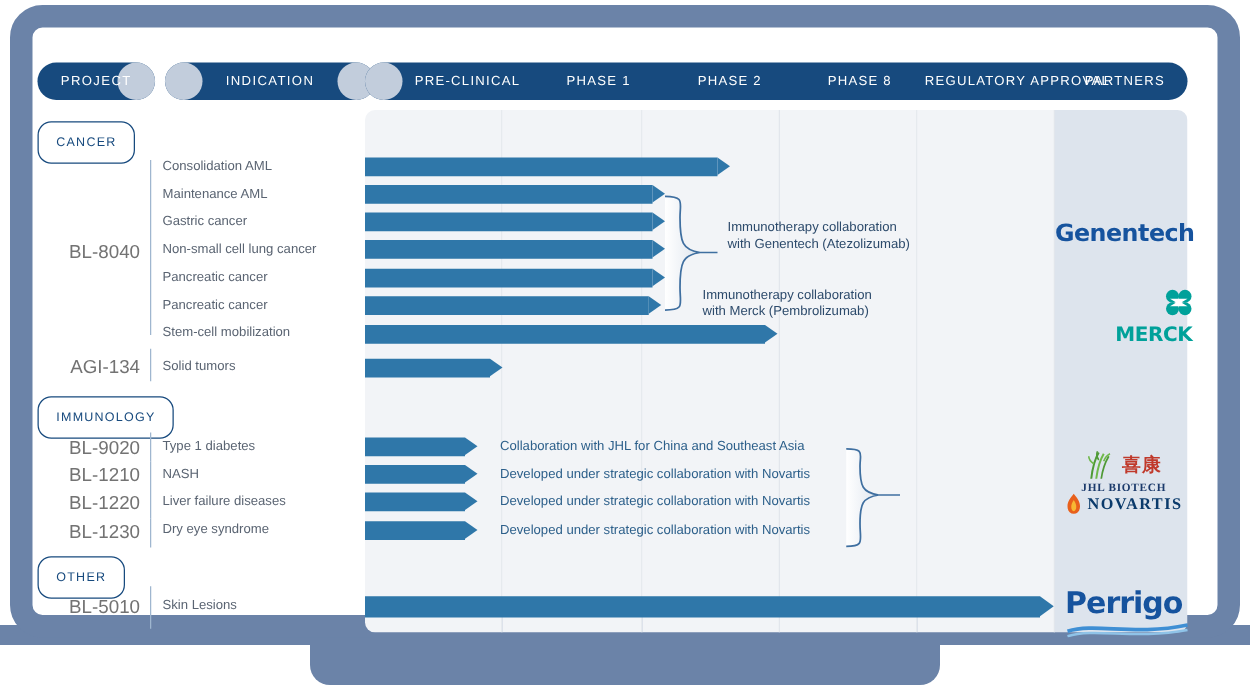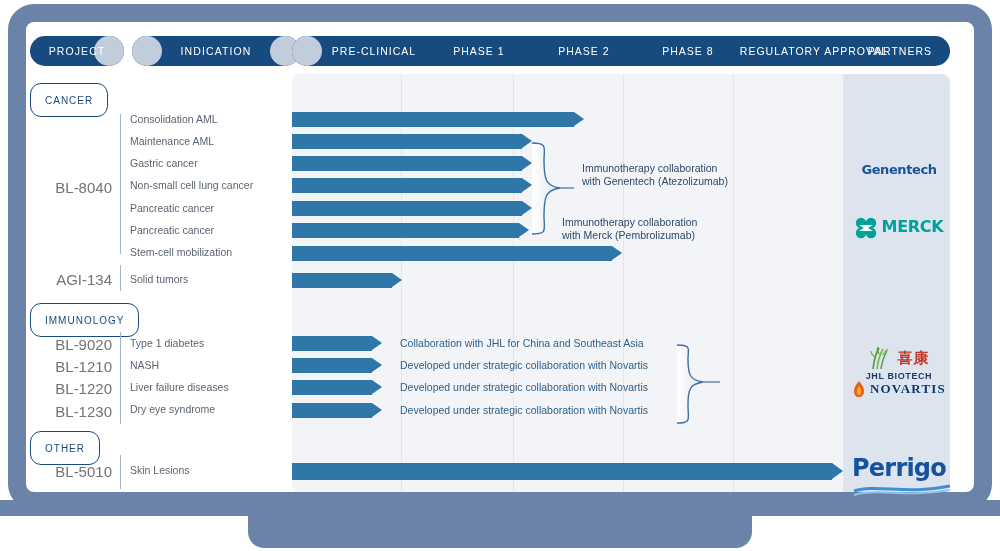--- a/index.html
+++ b/index.html
@@ -19,21 +19,21 @@
   .monitor-neck {
     position: absolute; left: 248px; top: 508px; width: 504px; height: 40px;
     background: #6b83a8; border-bottom-left-radius: 16px; border-bottom-right-radius: 16px;
   }
   .monitor-bar {
     position: absolute; left: 0px; top: 500px; width: 1000px; height: 16px;
     background: #6b83a8;
   }
 
   
-  .screen { position: absolute; left: 26px; top: 22px; width: 958px; height: 470px; }
+  .screen { position: absolute; left: 26px; top: 36px; width: 958px; height: 470px; }
 
   
   .pill {
     position: absolute; height: 30px; background: #174a7e; border-radius: 15px;
     color: #ffffff; font-size: 10.5px; letter-spacing: 1.1px;
     display: flex; align-items: center; justify-content: center;
   }
   .pill .knob {
     position: absolute; right: 0px; top: 0px; width: 30px; height: 30px;
     border-radius: 50%; background: #c2cddc;
@@ -104,35 +104,35 @@
   
   .anno {
     position: absolute; font-size: 10.5px; color: #2c4a6b; line-height: 1.25;
     white-space: nowrap;
   }
   .brace { position: absolute; }
 
   
   .logo { position: absolute; text-align: center; width: 110px; }
   .logo-genentech {
-    font-size: 13px; font-weight: bold; color: #16539e; letter-spacing: -0.4px;
+    font-size: 19px; font-weight: bold; color: #16539e; letter-spacing: -0.4px;
     font-family: "DejaVu Sans", sans-serif;
   }
-  .logo-merck { display: flex; align-items: flex-start; justify-content: center; gap: 5px; }
+  .logo-merck { display: flex; align-items: flex-end; justify-content: center; gap: 5px; flex-direction: column; }
   .logo-merck .txt {
     font-size: 16px; font-weight: bold; color: #00a19a; letter-spacing: -0.3px;
     font-family: "DejaVu Sans", sans-serif;
   }
   .logo-jhl .cn {
     font-size: 15px; color: #c0392b; font-weight: bold; letter-spacing: 1px;
     font-family: "DejaVu Sans", sans-serif;
   }
   .logo-jhl .en {
     font-size: 9px; color: #1b3a6b; font-weight: bold; letter-spacing: 0.6px;
-    margin-top: 1px; font-family: Liberation Sans, sans-serif;
+    margin-top: 1px; font-family: Liberation Serif, serif;
   }
   .logo-novartis { display: flex; align-items: center; justify-content: center; gap: 4px; }
   .logo-novartis .txt {
     font-size: 13px; color: #0a3a6b; letter-spacing: 1.2px; font-weight: bold;
     font-family: "Liberation Serif", serif;
   }
   .logo-perrigo {
     font-size: 24px; font-weight: bold; color: #16539e; letter-spacing: -0.8px;
     font-family: "DejaVu Sans", sans-serif; position: relative;
   }

